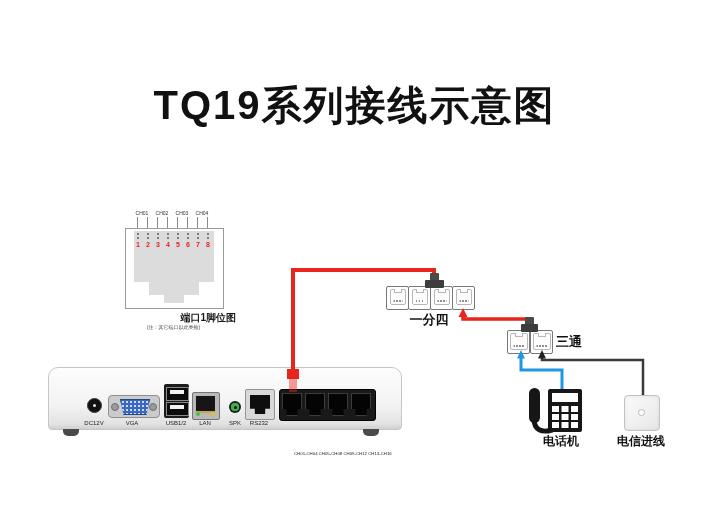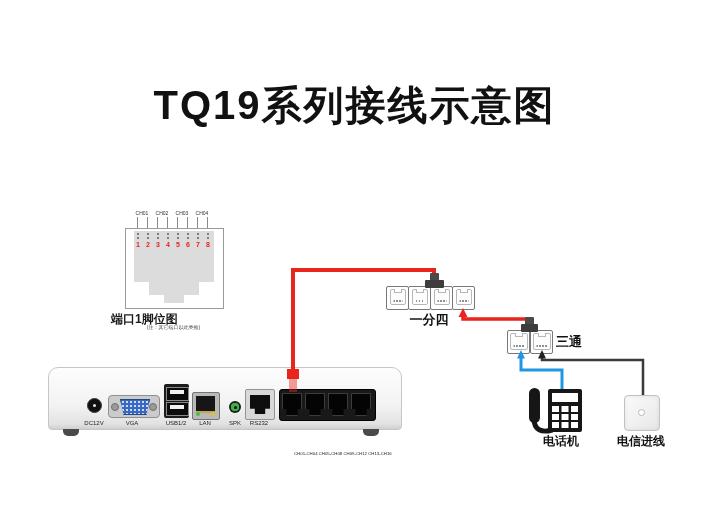--- a/index.html
+++ b/index.html
@@ -15,22 +15,22 @@
   #pinout{left:125px;top:205px;width:97px;height:132px;}
   .ch-label{position:absolute;top:5px;width:20px;text-align:center;font-size:5px;color:#333;}
   .ch-line{position:absolute;top:12px;width:1px;height:14px;background:#8a8a8a;}
   #pinout-box{position:absolute;left:0;top:23px;width:97px;height:79px;background:#fff;
               border:1px solid #9a9a9a;}
   #pinout-sil{position:absolute;left:0;top:0;width:97px;height:79px;background:#dcdcdc;
     clip-path:polygon(8px 2px,88px 2px,88px 53px,73px 53px,73px 66px,58px 66px,58px 74px,
                       38px 74px,38px 66px,23px 66px,23px 53px,8px 53px);}
   .pin-tick{position:absolute;width:2px;height:2px;background:#7d7d7d;}
   .pin-num{position:absolute;top:12px;width:10px;text-align:center;font-size:7px;font-weight:700;color:#e62222;}
-  #pinout-caption{position:absolute;left:-14px;top:106px;width:125px;text-align:left;
-                  font-size:12px;font-weight:700;color:#1a1a1a;}
+  #pinout-caption{position:absolute;left:-14px;top:106px;width:125px;text-align:right;
+                  font-size:10px;font-weight:700;color:#1a1a1a;}
   #pinout-note{position:absolute;left:-14px;top:119px;width:125px;text-align:center;
                font-size:5px;color:#444;}
   
   #device{left:48px;top:367px;width:352px;height:61px;
           background:linear-gradient(#fdfdfd 0%,#f3f3f3 60%,#e2e2e2 92%,#cfcfcf 100%);
           border:1px solid #c6c6c6;border-radius:10px 10px 4px 4px;}
   .foot{position:absolute;top:61px;width:16px;height:7px;background:#4a4a4a;border-radius:0 0 5px 5px;}
   .port-label{position:absolute;top:52px;font-size:6px;color:#222;text-align:center;white-space:nowrap;}
   #dc12v{position:absolute;left:38px;top:30px;width:13px;height:13px;border-radius:50%;
          background:#101010;border:1px solid #3a3a3a;}

